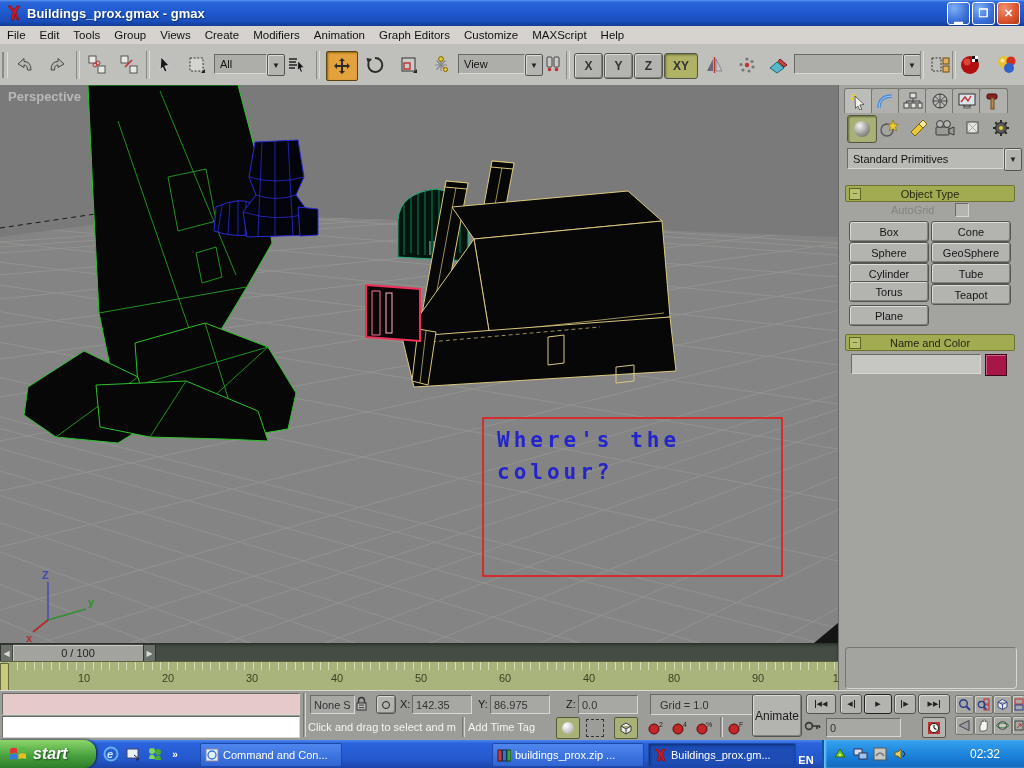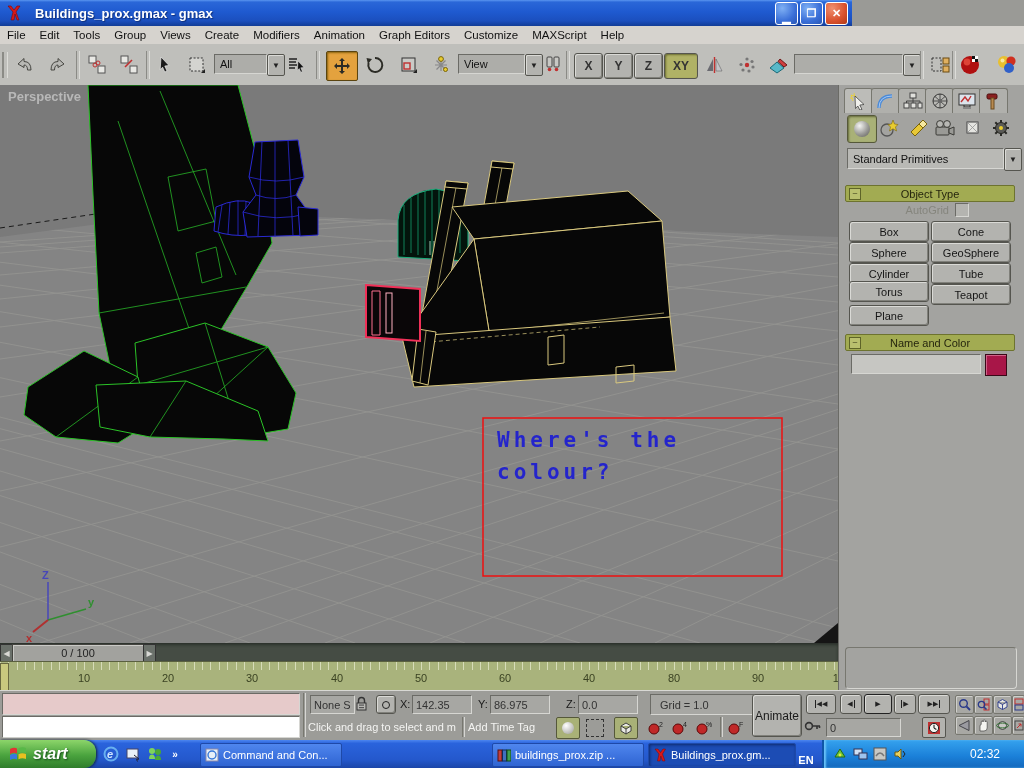--- a/index.html
+++ b/index.html
@@ -1,21 +1,21 @@
 <!DOCTYPE html>
 <html><head>
 <meta charset="utf-8">
 <style>
   html,body{margin:0;padding:0;width:1024px;height:768px;overflow:hidden;
     font-family:"Liberation Sans",sans-serif;background:#9a9a96;position:relative;}
   .abs{position:absolute;}
   
-  #titlebar{left:0;top:0;width:852px;height:26px;
+  #titlebar{left:0;top:0;width:1024px;height:26px;
     background:linear-gradient(180deg,#5a96f0 0%,#2a67d8 8%,#1f5ad0 45%,#1b4fbe 80%,#123c96 100%);
-    display:flex;align-items:center;color:#fff;gap:8px;}
+    display:flex;align-items:center;color:#fff;}
   #titlebar .title{font-size:13px;font-weight:bold;text-shadow:1px 1px 1px #10307a;margin-left:4px;}
   .winbtn{width:21px;height:21px;border-radius:3px;border:1px solid #fff;
     display:flex;align-items:center;justify-content:center;color:#fff;font-size:11px;font-weight:bold;margin-left:2px;
     background:radial-gradient(circle at 30% 25%,#7fb0f4,#3a6fd8 60%,#2a56b4);}
   .winbtn.close{background:radial-gradient(circle at 30% 25%,#f09070,#d9512d 60%,#b03a18);}
   
   #menubar{left:0;top:26px;width:1024px;height:18px;background:#d6d3ce;border-bottom:1px solid #9a9a96;
     display:flex;align-items:center;font-size:11.5px;color:#111;}
   .menuitem{padding:1px 7px;cursor:default;}
   
@@ -522,21 +522,21 @@
 
     <div class="abs" style="left:8px;top:63px;display:flex">
       <div class="ddfield" style="width:150px;height:19px;background:#b9b9b5">Standard Primitives</div>
       <div class="ddarrow" style="height:21px">▼</div>
     </div>
 
     <div class="rollhdr" style="top:100px">
       <div class="rollminus">–</div>
       <span>Object Type</span>
     </div>
-    <div class="abs" style="left:52px;top:119px;width:58px;text-align:right;font-size:11px;color:#85857d">AutoGrid</div>
+    <div class="abs" style="left:52px;top:119px;width:58px;font-size:11px;color:#85857d">AutoGrid</div>
     <div class="abs sunken" style="left:116px;top:118px;width:12px;height:12px;background:#b4b4b0"></div>
 
     <div class="gbtn" style="left:10px;top:136px">Box</div>
     <div class="gbtn" style="left:92px;top:136px">Cone</div>
     <div class="gbtn" style="left:10px;top:157px">Sphere</div>
     <div class="gbtn" style="left:92px;top:157px">GeoSphere</div>
     <div class="gbtn" style="left:10px;top:178px">Cylinder</div>
     <div class="gbtn" style="left:92px;top:178px">Tube</div>
     <div class="gbtn" style="left:10px;top:196px">Torus</div>
     <div class="gbtn" style="left:92px;top:199px">Teapot</div>

